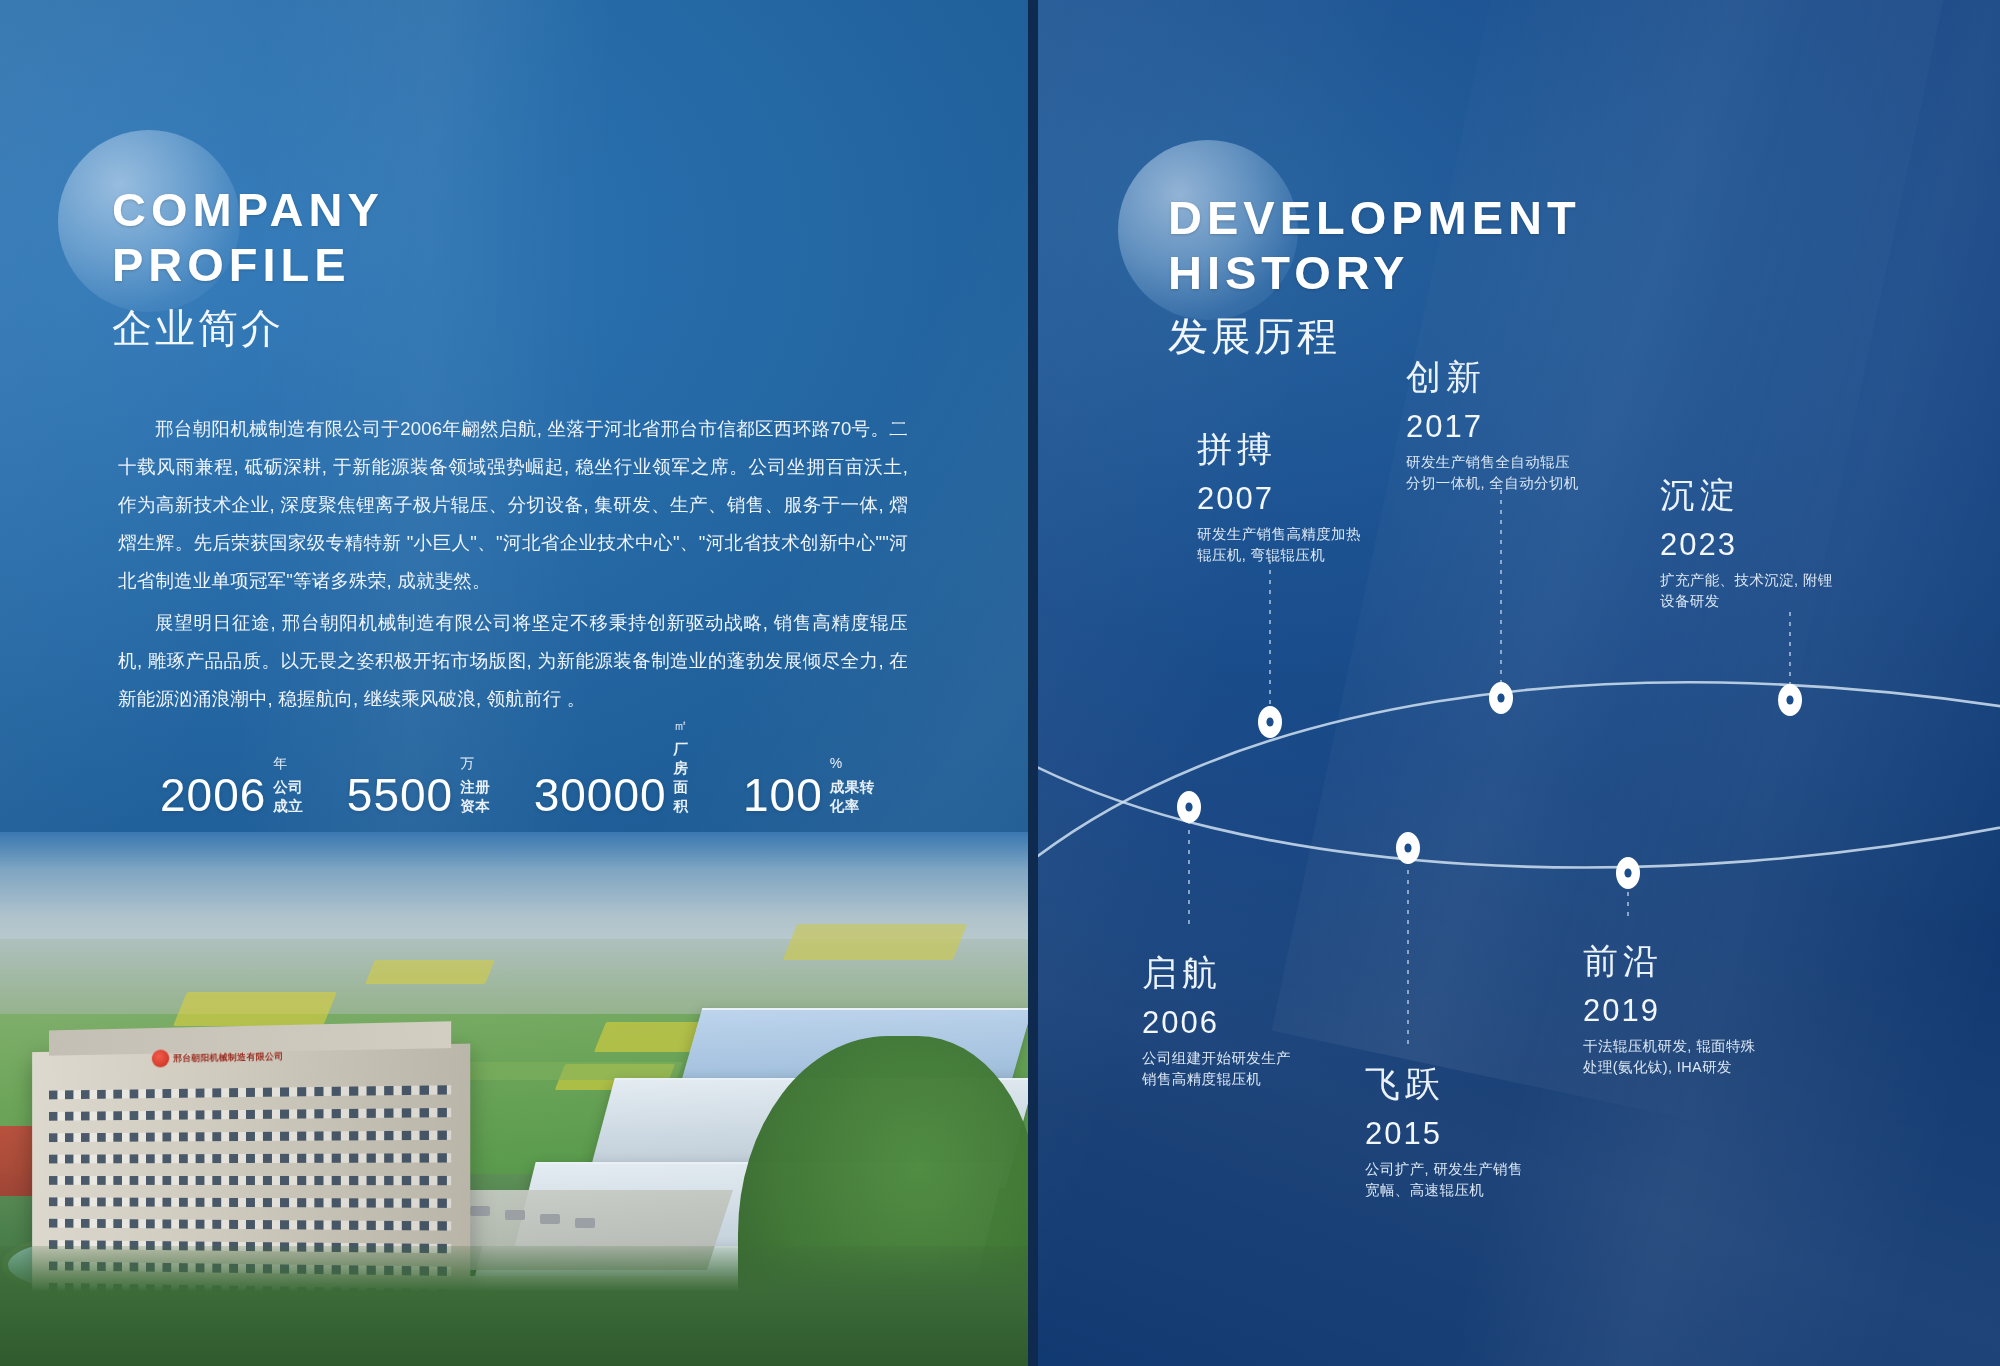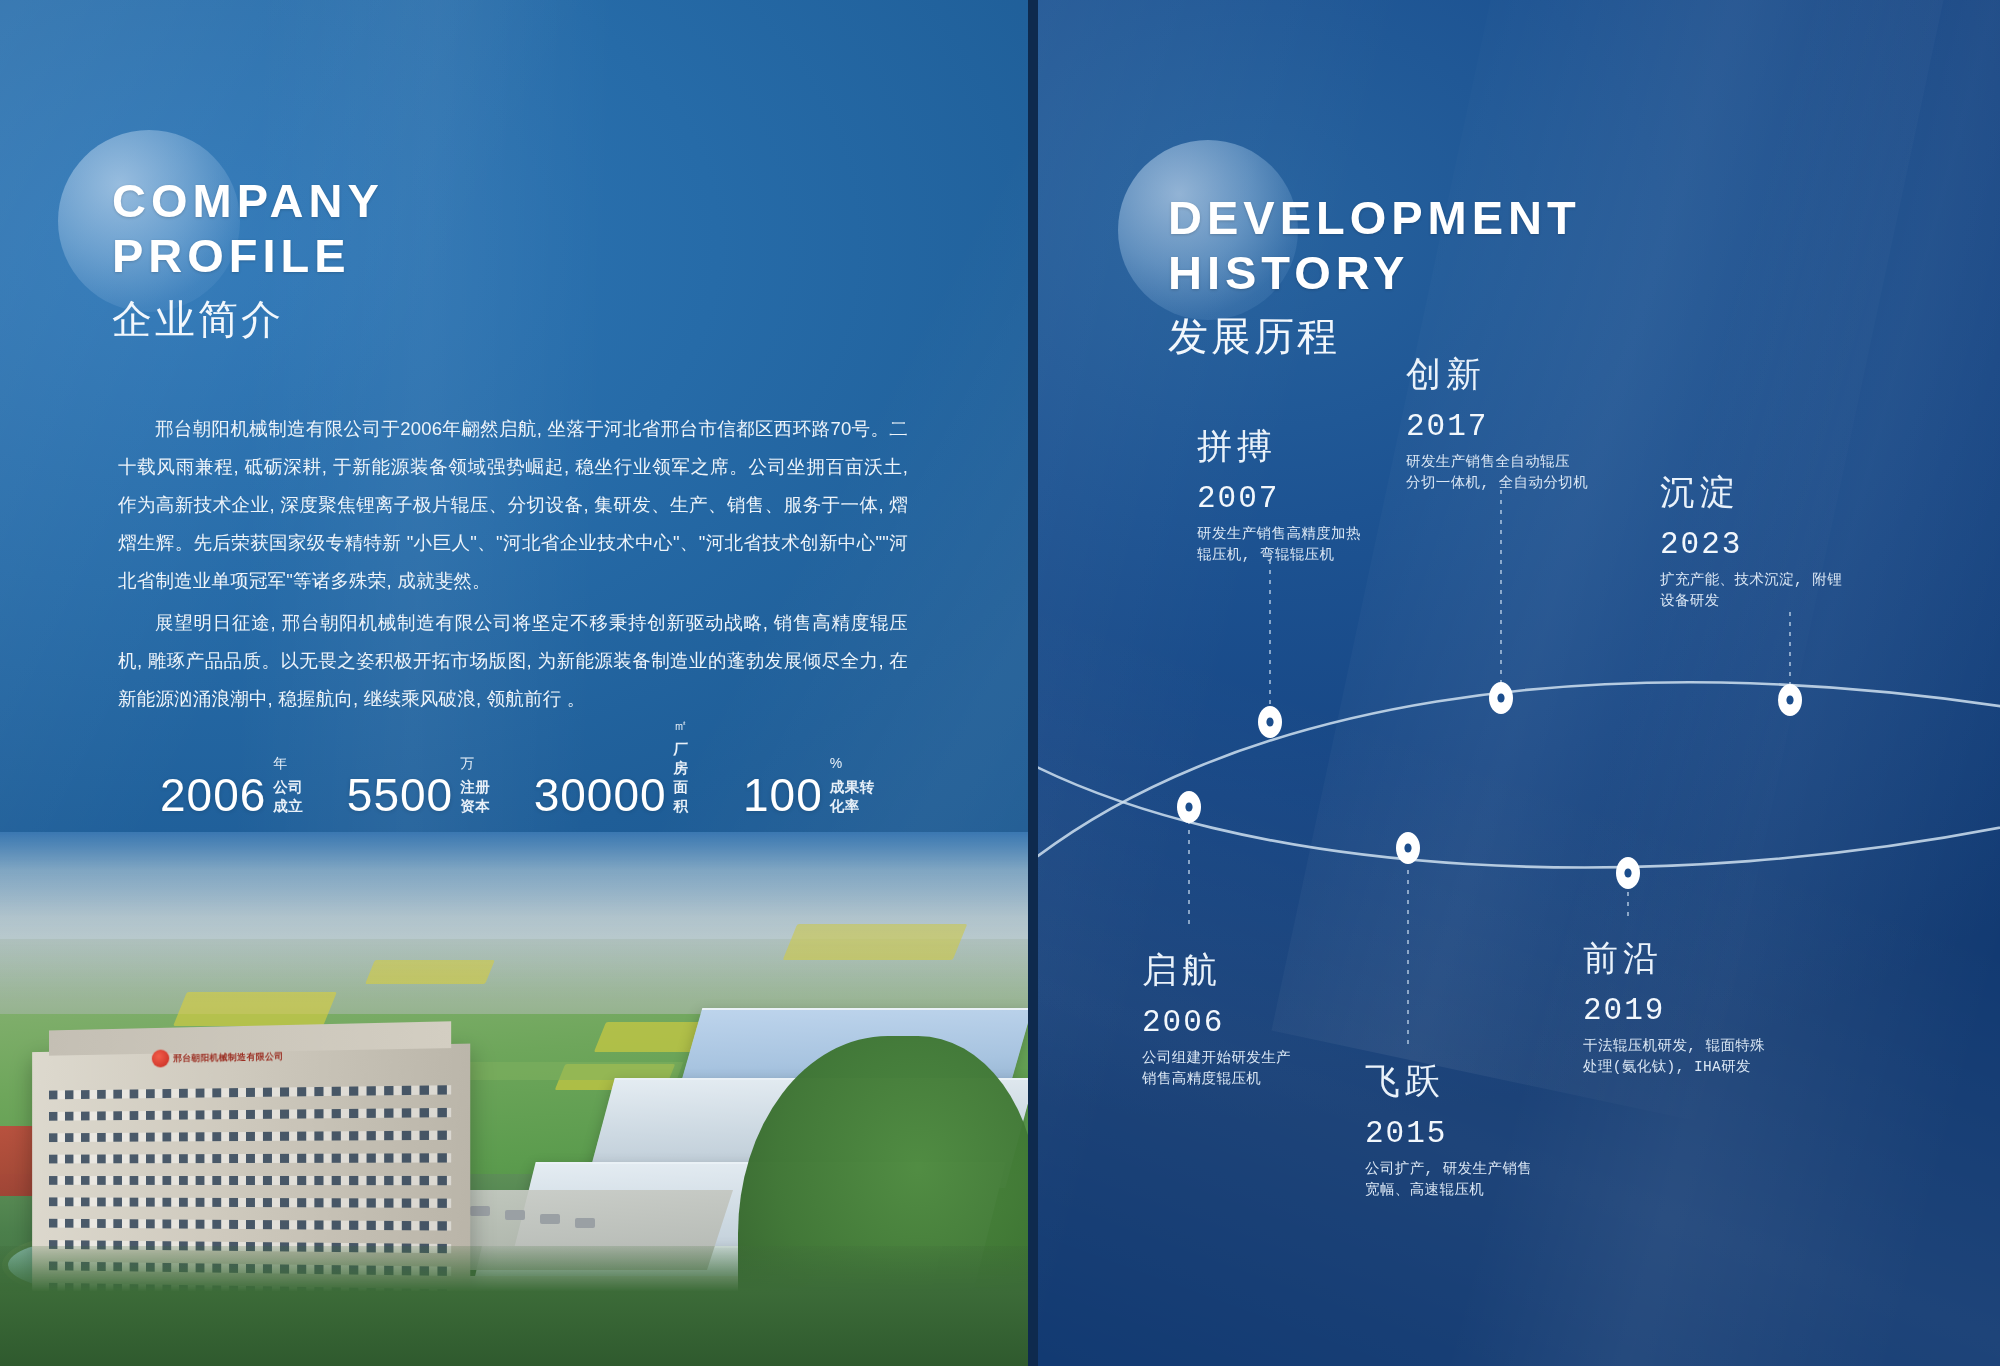--- a/index.html
+++ b/index.html
@@ -27,21 +27,21 @@
   }
 
   .orb {
     position:absolute; border-radius:50%;
     background:radial-gradient(circle at 34% 30%, rgba(210,228,246,.62) 0%, rgba(168,202,233,.44) 42%,
                rgba(120,168,214,.20) 72%, rgba(90,145,200,.04) 100%);
   }
   .orb-left  { left:58px;  top:130px; width:182px; height:182px; }
 
   .title-block { position:absolute; z-index:6; }
-  .tb-left  { left:112px; top:173px; }
+  .tb-left  { left:112px; top:182px; }
 
   .en-title {
     color:#ffffff; font-weight:bold; letter-spacing:5px;
     font-size:47px; line-height:55px; text-transform:uppercase;
     text-shadow:0 1px 3px rgba(0,0,0,.18);
   }
   .cn-title {
     color:#f2f7fc; font-size:40px; line-height:56px; margin-top:8px;
     letter-spacing:3px; font-weight:400;
   }
@@ -169,21 +169,21 @@
       linear-gradient(200deg, rgba(255,255,255,0) 55%, rgba(255,255,255,.05) 78%, rgba(255,255,255,0) 100%);
   }
   .right-panel .beam {
     position:absolute; left:40%; top:-30%; width:46%; height:110%;
     background:linear-gradient(95deg, rgba(255,255,255,0) 0%, rgba(255,255,255,.07) 48%, rgba(255,255,255,0) 100%);
     transform:rotate(12deg);
   }
 
   .timeline-svg { position:absolute; left:0; top:0; width:962px; height:1366px; z-index:3; }
 
-  .ms { position:absolute; z-index:6; width:230px;font-family:Liberation Mono, monospace; }
+  .ms { position:absolute; z-index:6; width:230px; }
   .ms-tag {
     color:#eaf2fa; font-size:35px; line-height:42px; letter-spacing:5px;
     font-weight:300; margin-bottom:10px; white-space:nowrap;
   }
   .ms-year {
     color:#f2f7fc; font-size:31px; line-height:38px; letter-spacing:2px;
     font-weight:300; margin-bottom:6px;
   }
   .ms-desc { color:#dbe7f4; font-size:14.5px; line-height:21px; letter-spacing:.4px; }
 

